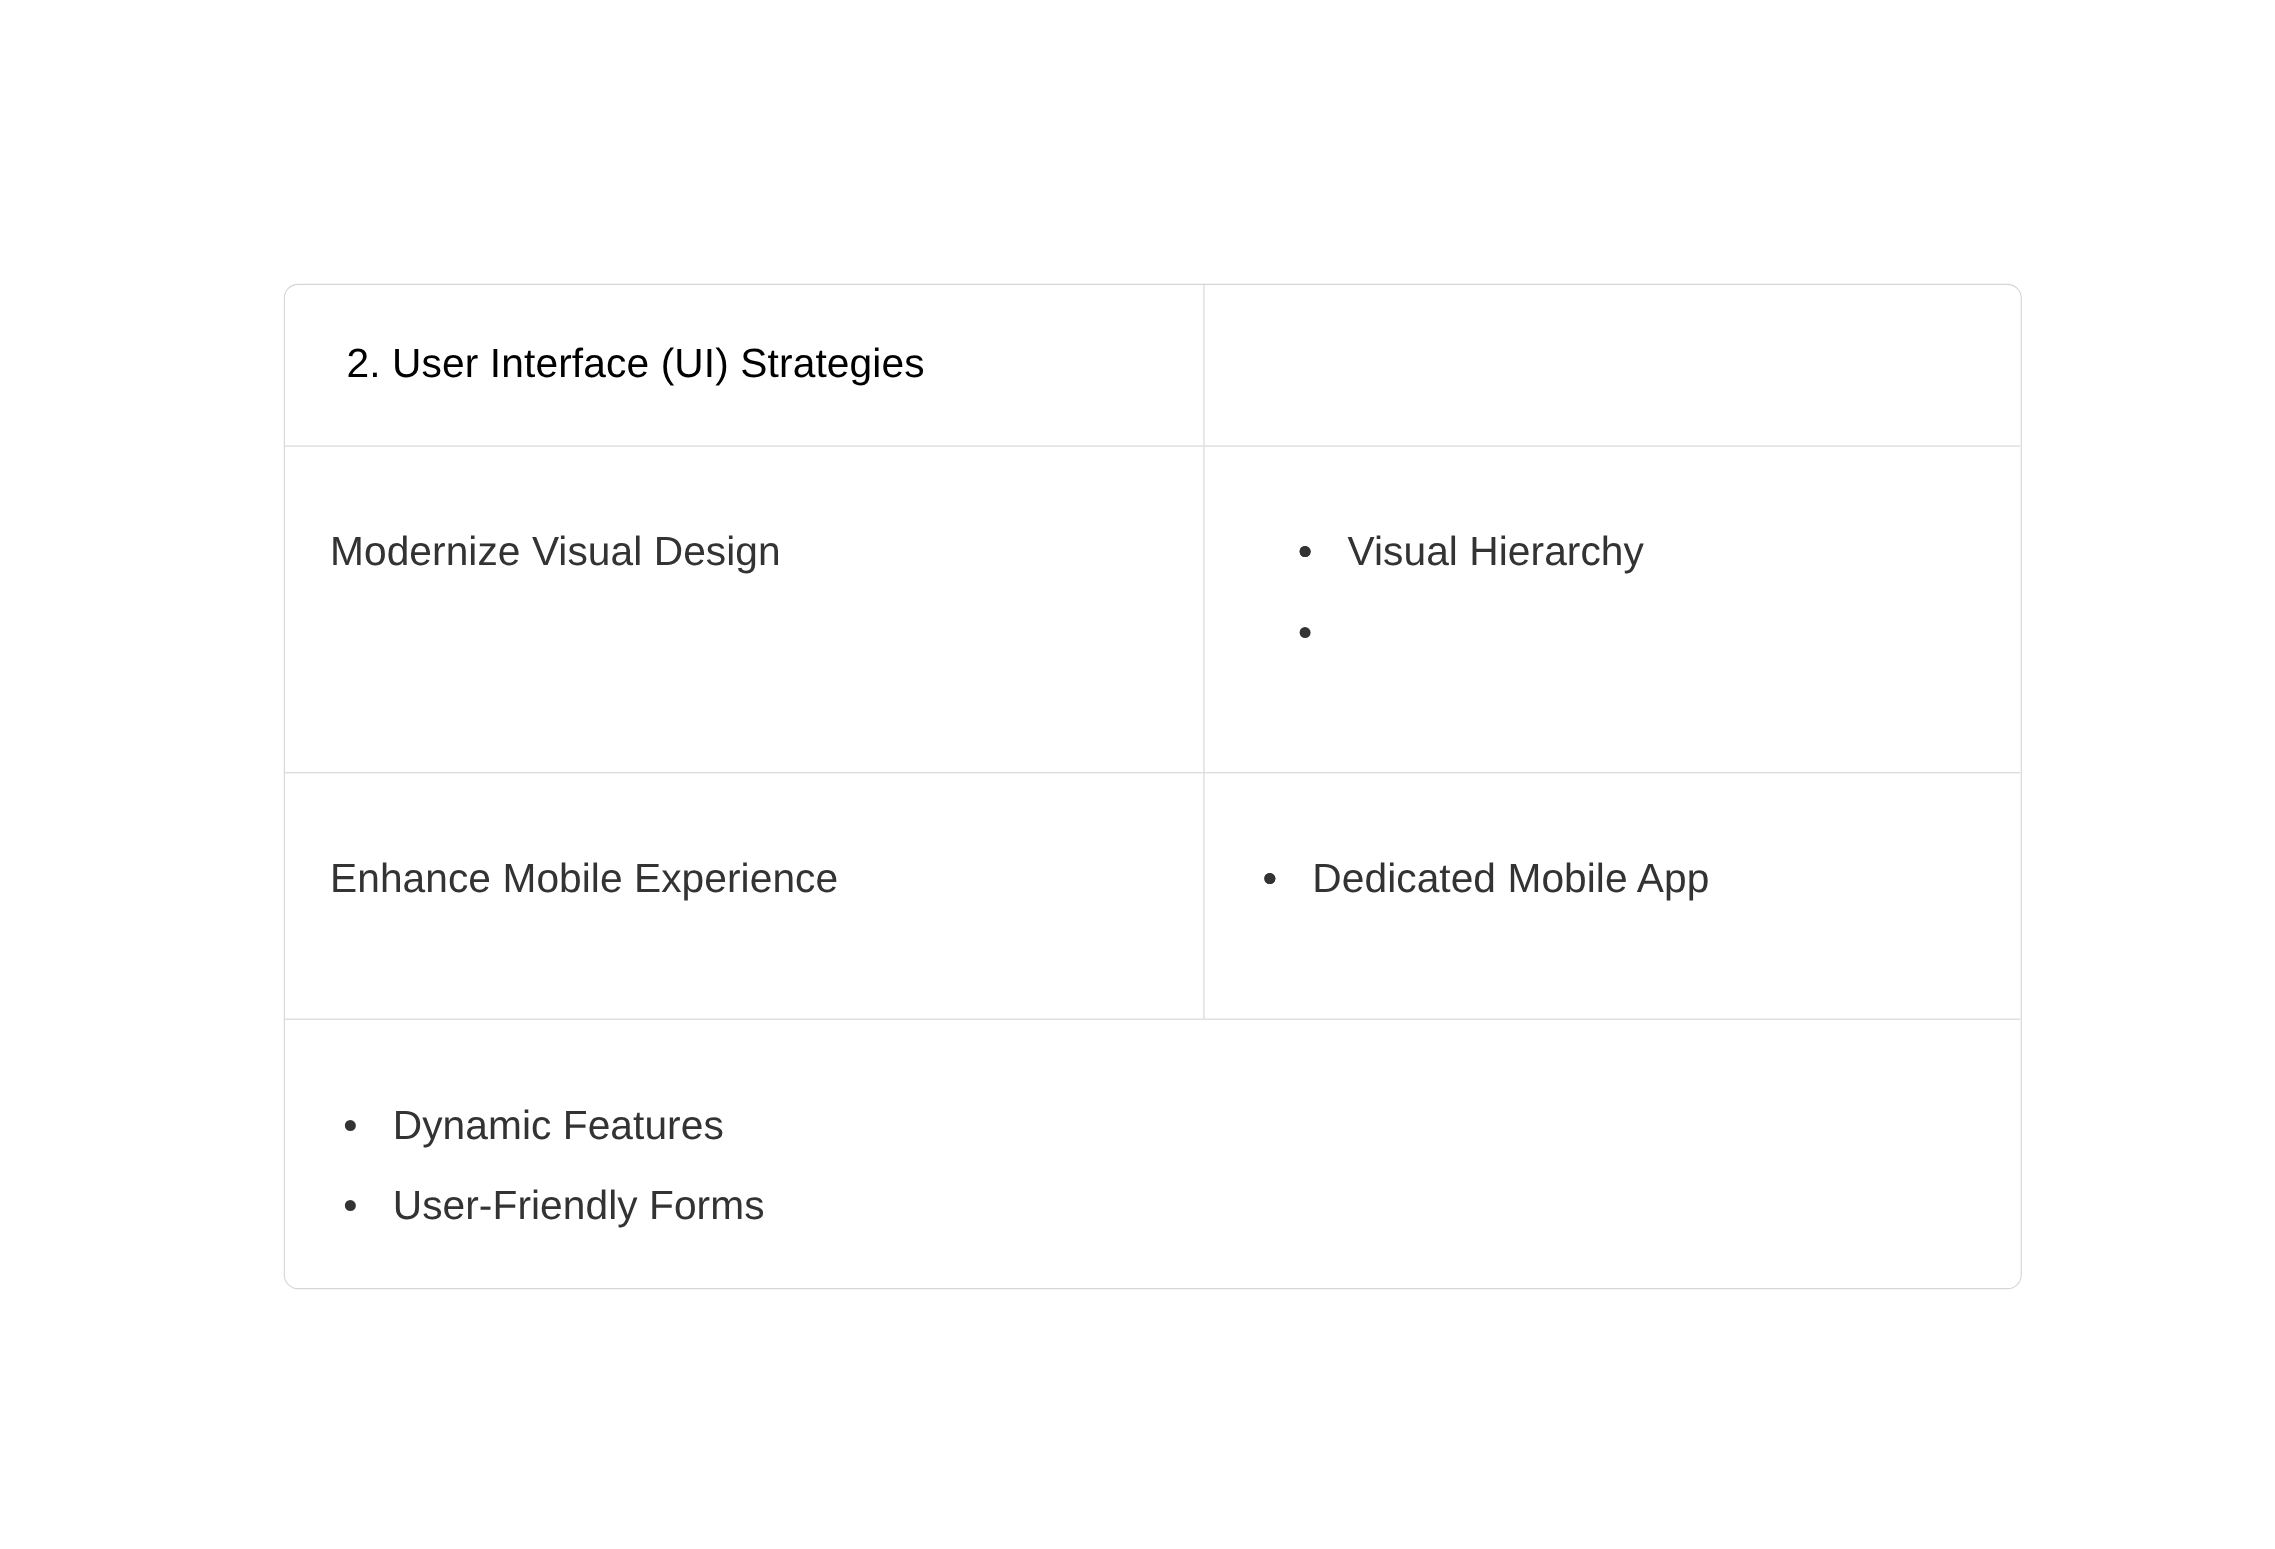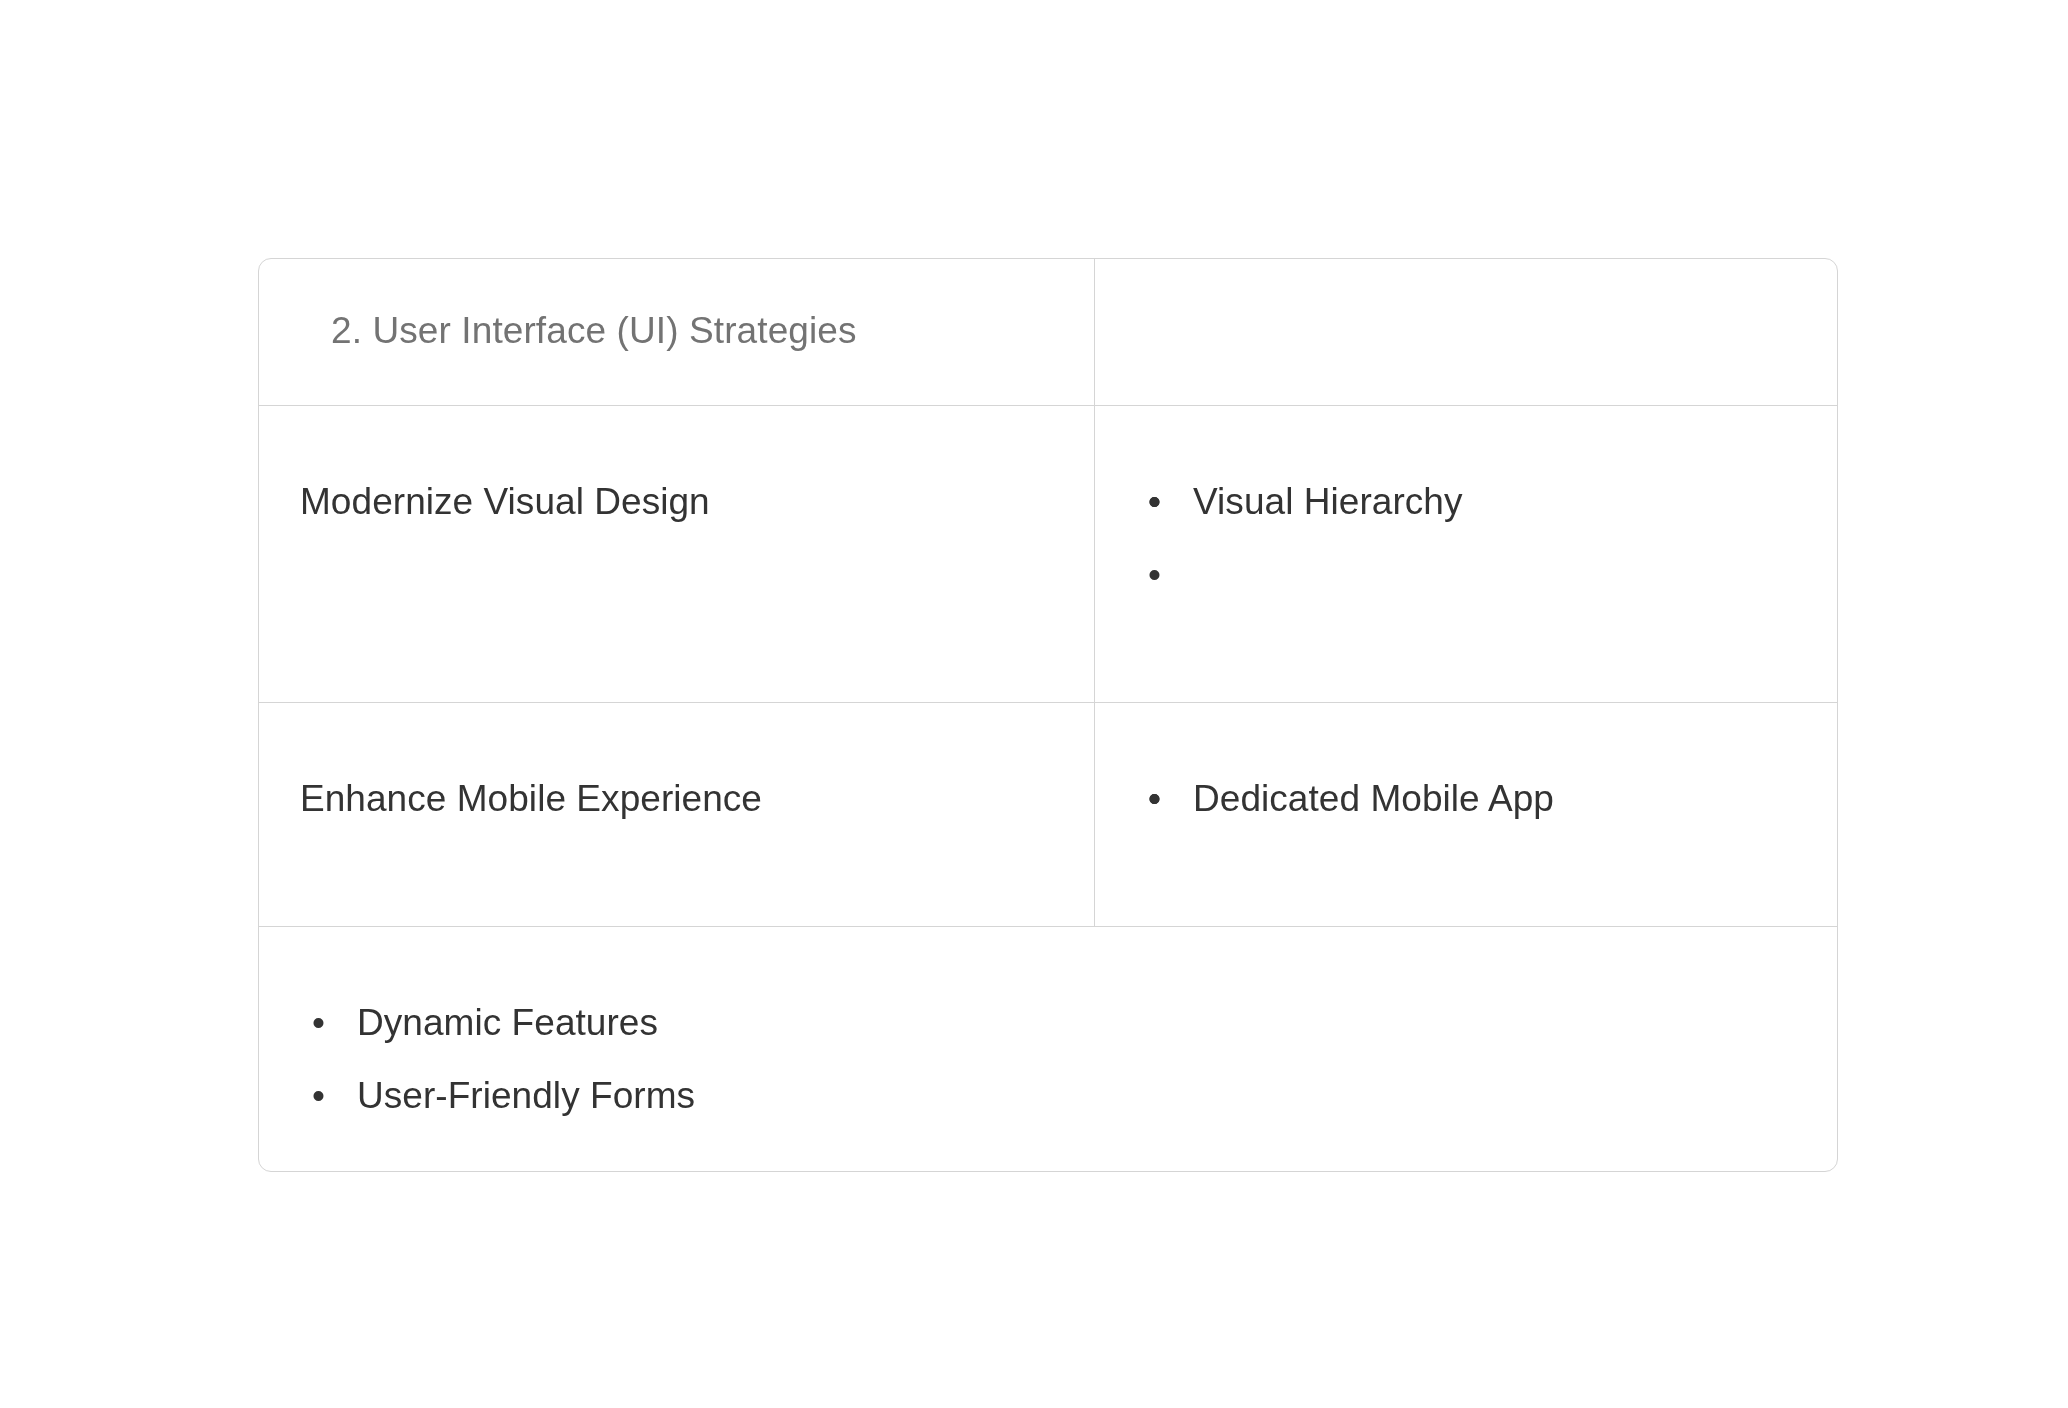--- a/index.html
+++ b/index.html
@@ -39,21 +39,21 @@
     display: flex;
     width: 100%;
     box-sizing: border-box;
     border-bottom: 1px solid #d5d5d5;
   }
   .t-row:last-child {
     border-bottom: none;
   }
 
   .row-header { height: 147px; }
-  .row-1      { height: 297px; }
+  .row-1      { height: 297px; gap: 32px; }
   .row-2      { height: 224px; }
   .row-3      { height: 243px; }
 
   .cell-left {
     width: 836px;
     box-sizing: border-box;
     border-right: 1px solid #d5d5d5;
     padding: 59px 40px 0 41px;
   }
   .cell-right {
@@ -67,24 +67,23 @@
     padding-left: 56px;
   }
   .row-header .cell-right {
     padding-top: 48px;
   }
 
   
   .header-title {
     font-size: 37px;
     line-height: 48px;
-    color: #737373;
+    color: #000000;
     letter-spacing: 0.1px;
     white-space: nowrap;
-    margin-left: 16px;
   }
 
   .cell-text {
     font-size: 37px;
     line-height: 73px;
     color: #333333;
     letter-spacing: 0.05px;
   }
 
   .bullet-list {

